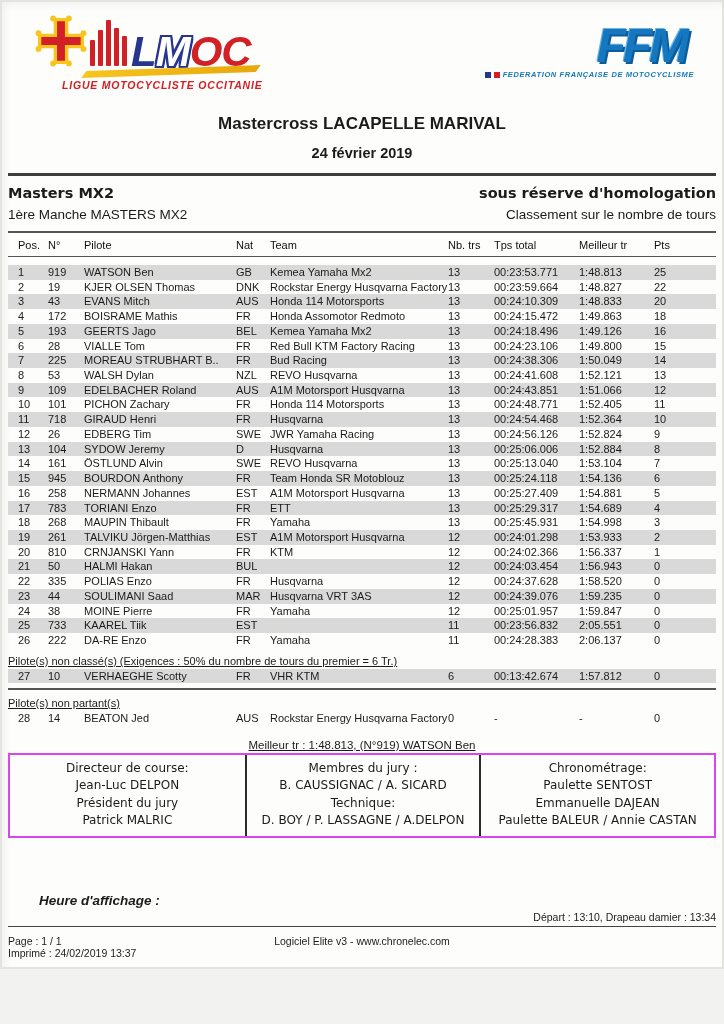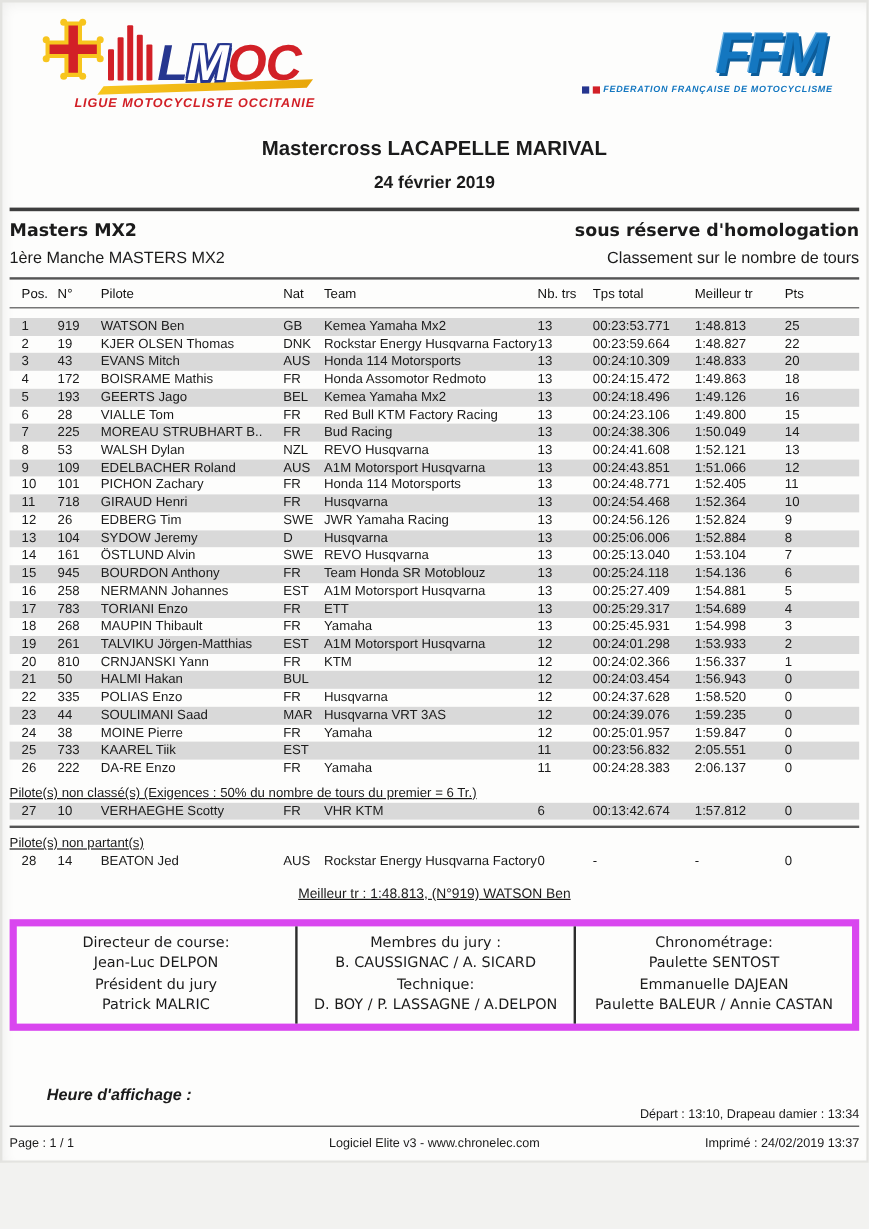--- a/index.html
+++ b/index.html
@@ -50,33 +50,33 @@
   .rows { margin-top: 0; }
   .rows .row { height: 14.72px; line-height: 14.72px; font-size: 11px; }
   .rows[data-stripe="odd"] .row:nth-child(odd) { background: #d9d9d9; }
   .c { white-space: nowrap; overflow: hidden; }
   .table-body { margin-top: 8px; }
   .section-label { font-size: 11px; text-decoration: underline; margin: 7px 0 2px 0; }
   .after-sections { margin-top: 5px; }
   .best-lap { text-align: center; font-size: 11.5px; text-decoration: underline; margin-top: 13px; }
   
   .officials {
-    margin-top: 15px; border: 6px solid #d946ef;
+    margin-top: 2px; border: 2px solid #d946ef;
     display: grid; grid-template-columns: 1fr 1fr 1fr;
   }
   .off-col { padding: 5px 4px 6px 4px; text-align: center; font-size: 12px; line-height: 17.5px; }
   .off-col + .off-col { border-left: 2px solid #2c2c2c; }
   
   .bottom { margin-top: auto; }
   .display-time { font-weight: bold; font-style: italic; font-size: 13.5px; margin-left: 31px; }
   .schedule { text-align: right; font-size: 10.5px; margin-top: 3px; }
   .footer-rule { height: 1.5px; background: #444; margin-top: 3px; }
   .footer { display: flex; justify-content: space-between; font-size: 10.5px; margin-top: 8px; }
   .footer .mid { position: absolute; left: 0; right: 0; text-align: center; }
-  .footer { position: relative; }
+  .footer { position: relative; flex-direction: column; }
 </style>
 </head>
 <body>
 
 <div class="page">
 
   <div class="logos">
     <div class="lmoc">
       <div class="lmoc-top">
         <span class="lmoc-cross">

